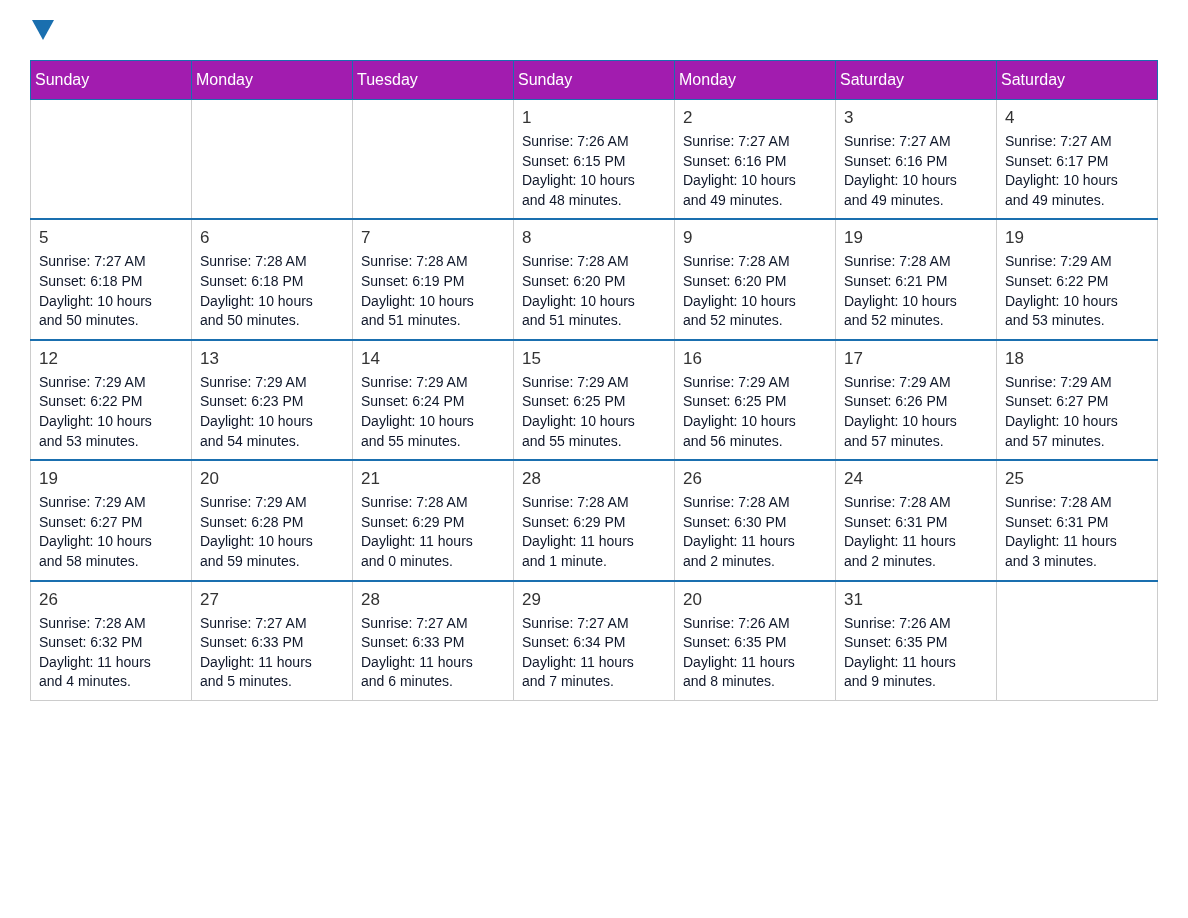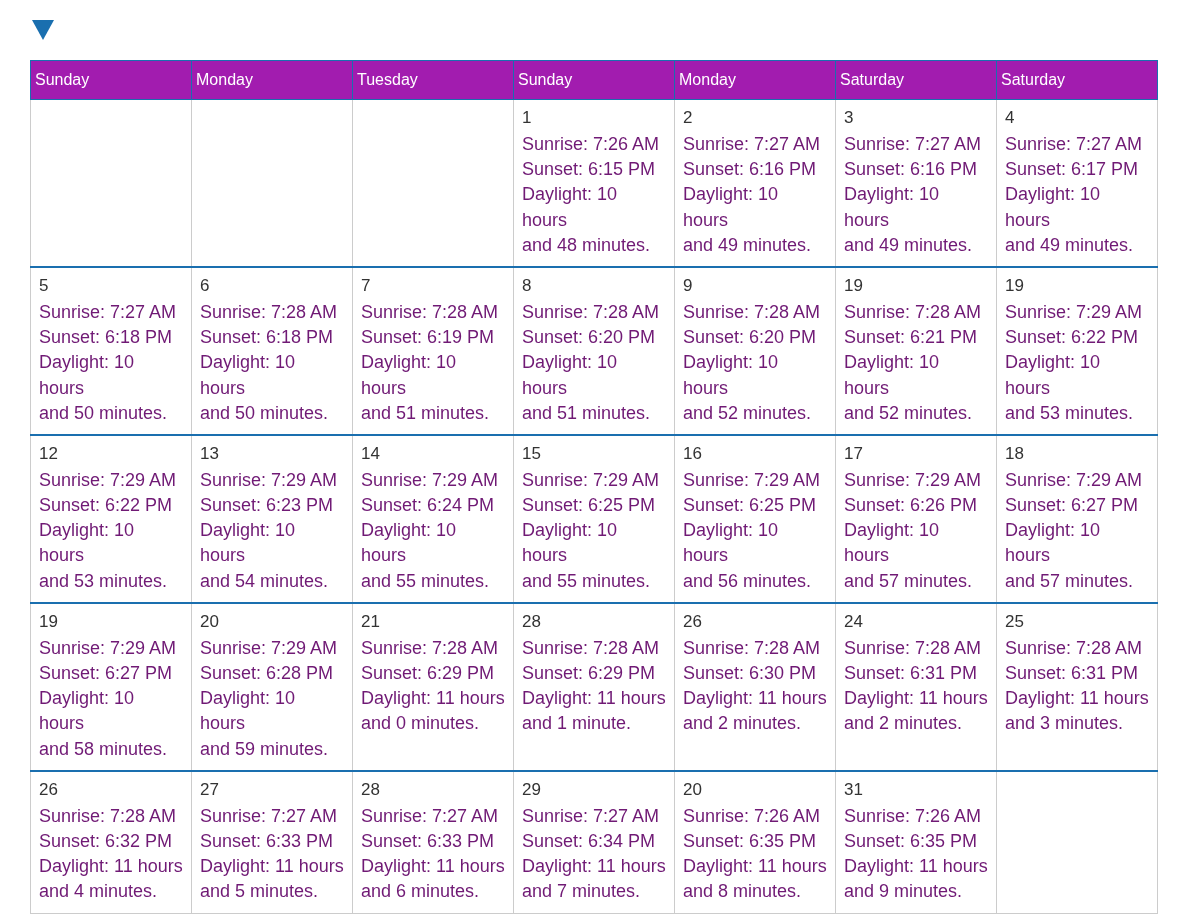--- a/index.html
+++ b/index.html
@@ -71,22 +71,22 @@
       color: #333;
     }
     .calendar td .day-num {
       font-size: 17px;
       font-weight: normal;
       color: #333;
       display: block;
       margin-bottom: 4px;
     }
     .calendar td .day-info {
-      font-size: 18px;
-      color: #701a75;
+      font-size: 14px;
+      color: #0f172a;
       line-height: 1.4;
     }
     .calendar td.empty {
       background: #fff;
     }
     .row-divider {
       border-top: 2px solid #1a6faf !important;
     }
   </style>
 </head>

